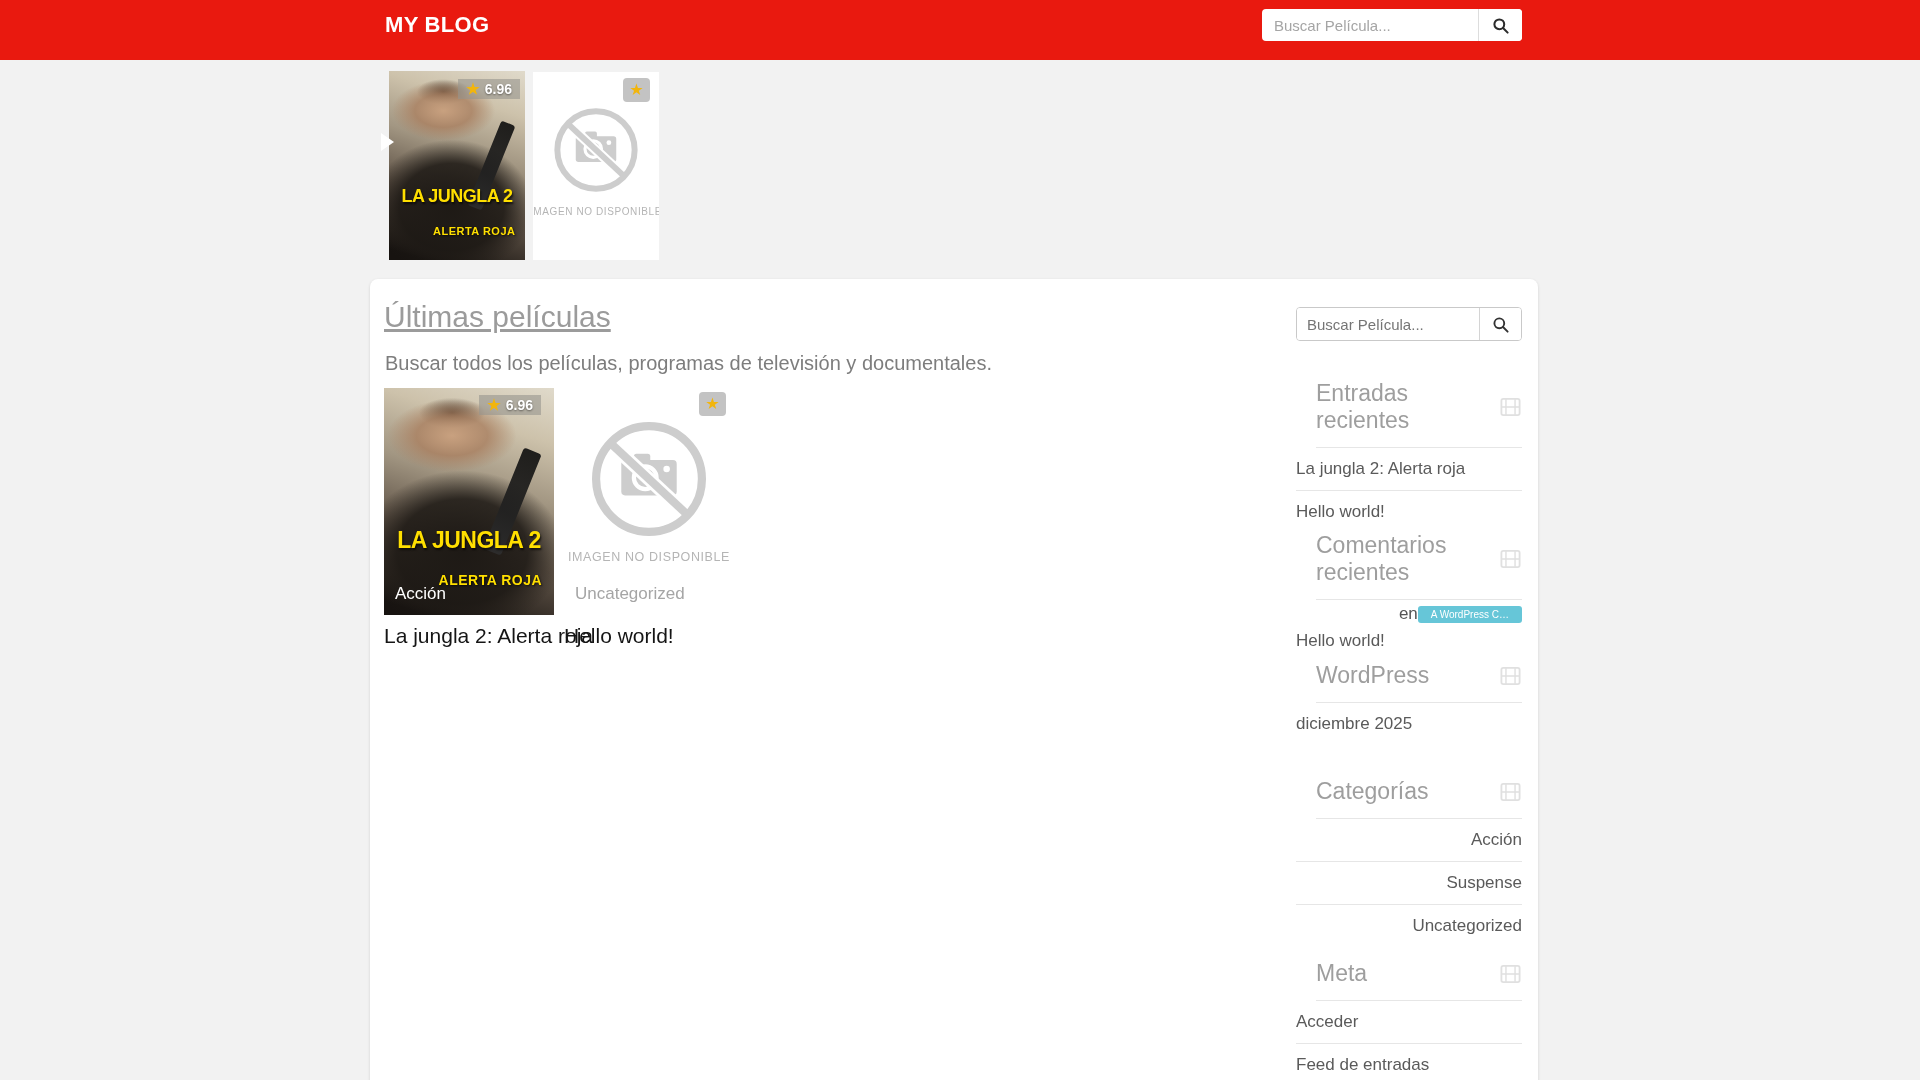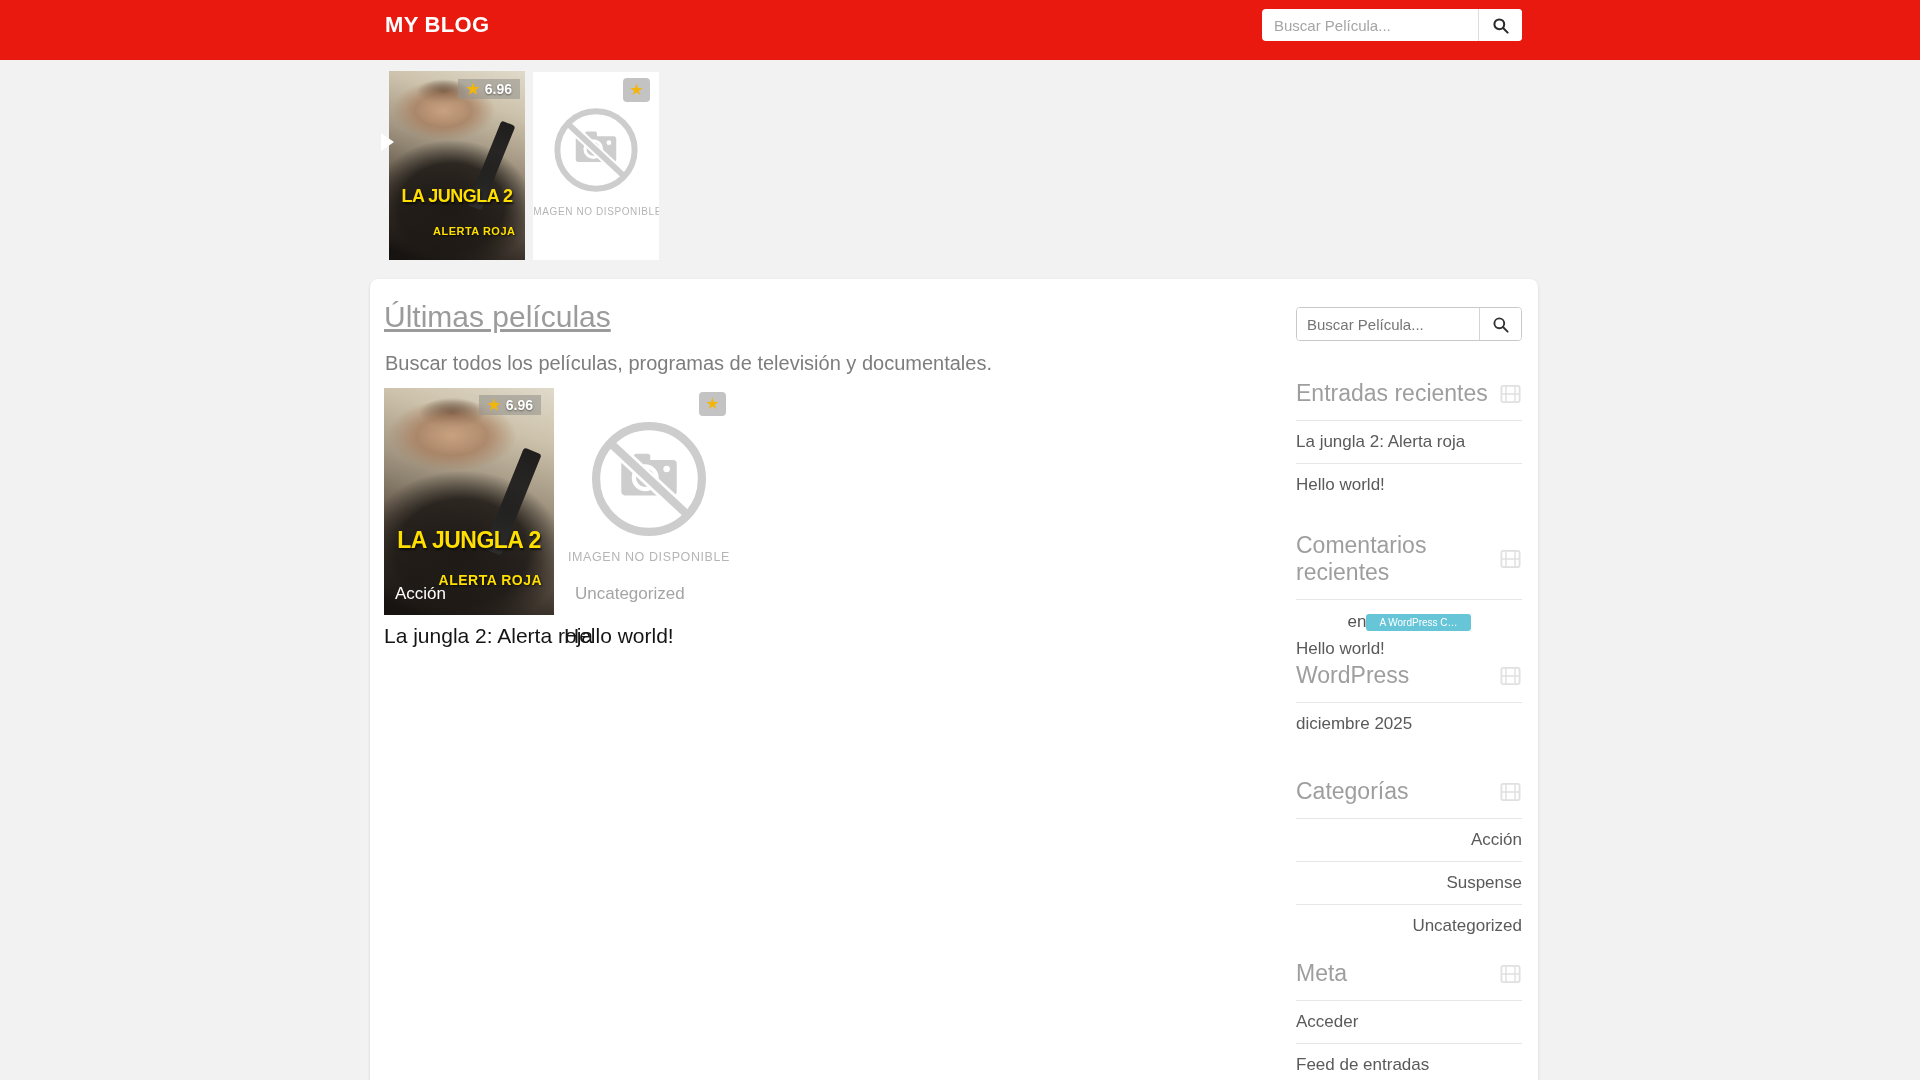--- a/index.html
+++ b/index.html
@@ -72,26 +72,26 @@
   .mc1{left:384px;top:388px;}
   .mc2{left:564px;top:388px;background:#fff;}
   .cat-label{position:absolute;left:11px;bottom:11px;z-index:3;font-size:17px;cursor:pointer;}
   .mcard-title{position:absolute;top:624px;font-size:21px;color:#151515;cursor:pointer;}
   .mt1{left:384px;} .mt2{left:564px;}
   
   .sb-search{left:1296px;top:307px;width:226px;height:34px;border:1px solid #c9c9c9;background:#fff;position:absolute;display:flex;border-radius:4px;overflow:hidden;}
   .sb-search input{flex:1;border:none;outline:none;padding:0 10px;font-size:15px;min-width:0;font-family:inherit;}
   .sb-search .search-btn{width:42px;border-left:1px solid #d4d4d4;}
   .widget{position:absolute;left:1296px;width:226px;}
-  .widget-head{display:flex;justify-content:space-between;align-items:center;padding-bottom:13px;border-bottom:1px solid #e6e6e6;}
+  .widget-head{display:flex;justify-content:space-between;align-items:center;padding-bottom:13px;border-bottom:1px solid #e6e6e6;margin-left:20px;}
   .widget-head h3{font-size:23px;color:#9e9e9e;font-weight:400;}
   .film-icon{width:23px;height:20px;flex:none;}
   .w-item{padding:11px 0;border-bottom:1px solid #e6e6e6;font-size:17px;color:#5a5a5a;cursor:pointer;}
   .w-item:last-child{border-bottom:none;}
-  .comment-row{display:flex;justify-content:center;align-items:center;margin-top:12px;}
+  .comment-row{display:flex;justify-content:flex-end;align-items:center;margin-top:4px;}
   .comment-ctx{font-size:17px;color:#555;}
   .author-badge{background:var(--badge-cyan);color:#fff;font-size:10px;padding:3px 13px;border-radius:3px;white-space:nowrap;cursor:pointer;}
   .comment-post{margin-top:7px;font-size:17px;color:#5a5a5a;cursor:pointer;}
   .w1{top:380px;} .w2{top:532px;} .w3{top:662px;} .w4{top:778px;text-align:right;} .w5{top:960px;}
 </style>
 </head>
 <body>
 
 <div class="header">
   <div class="brand">MY BLOG</div>

